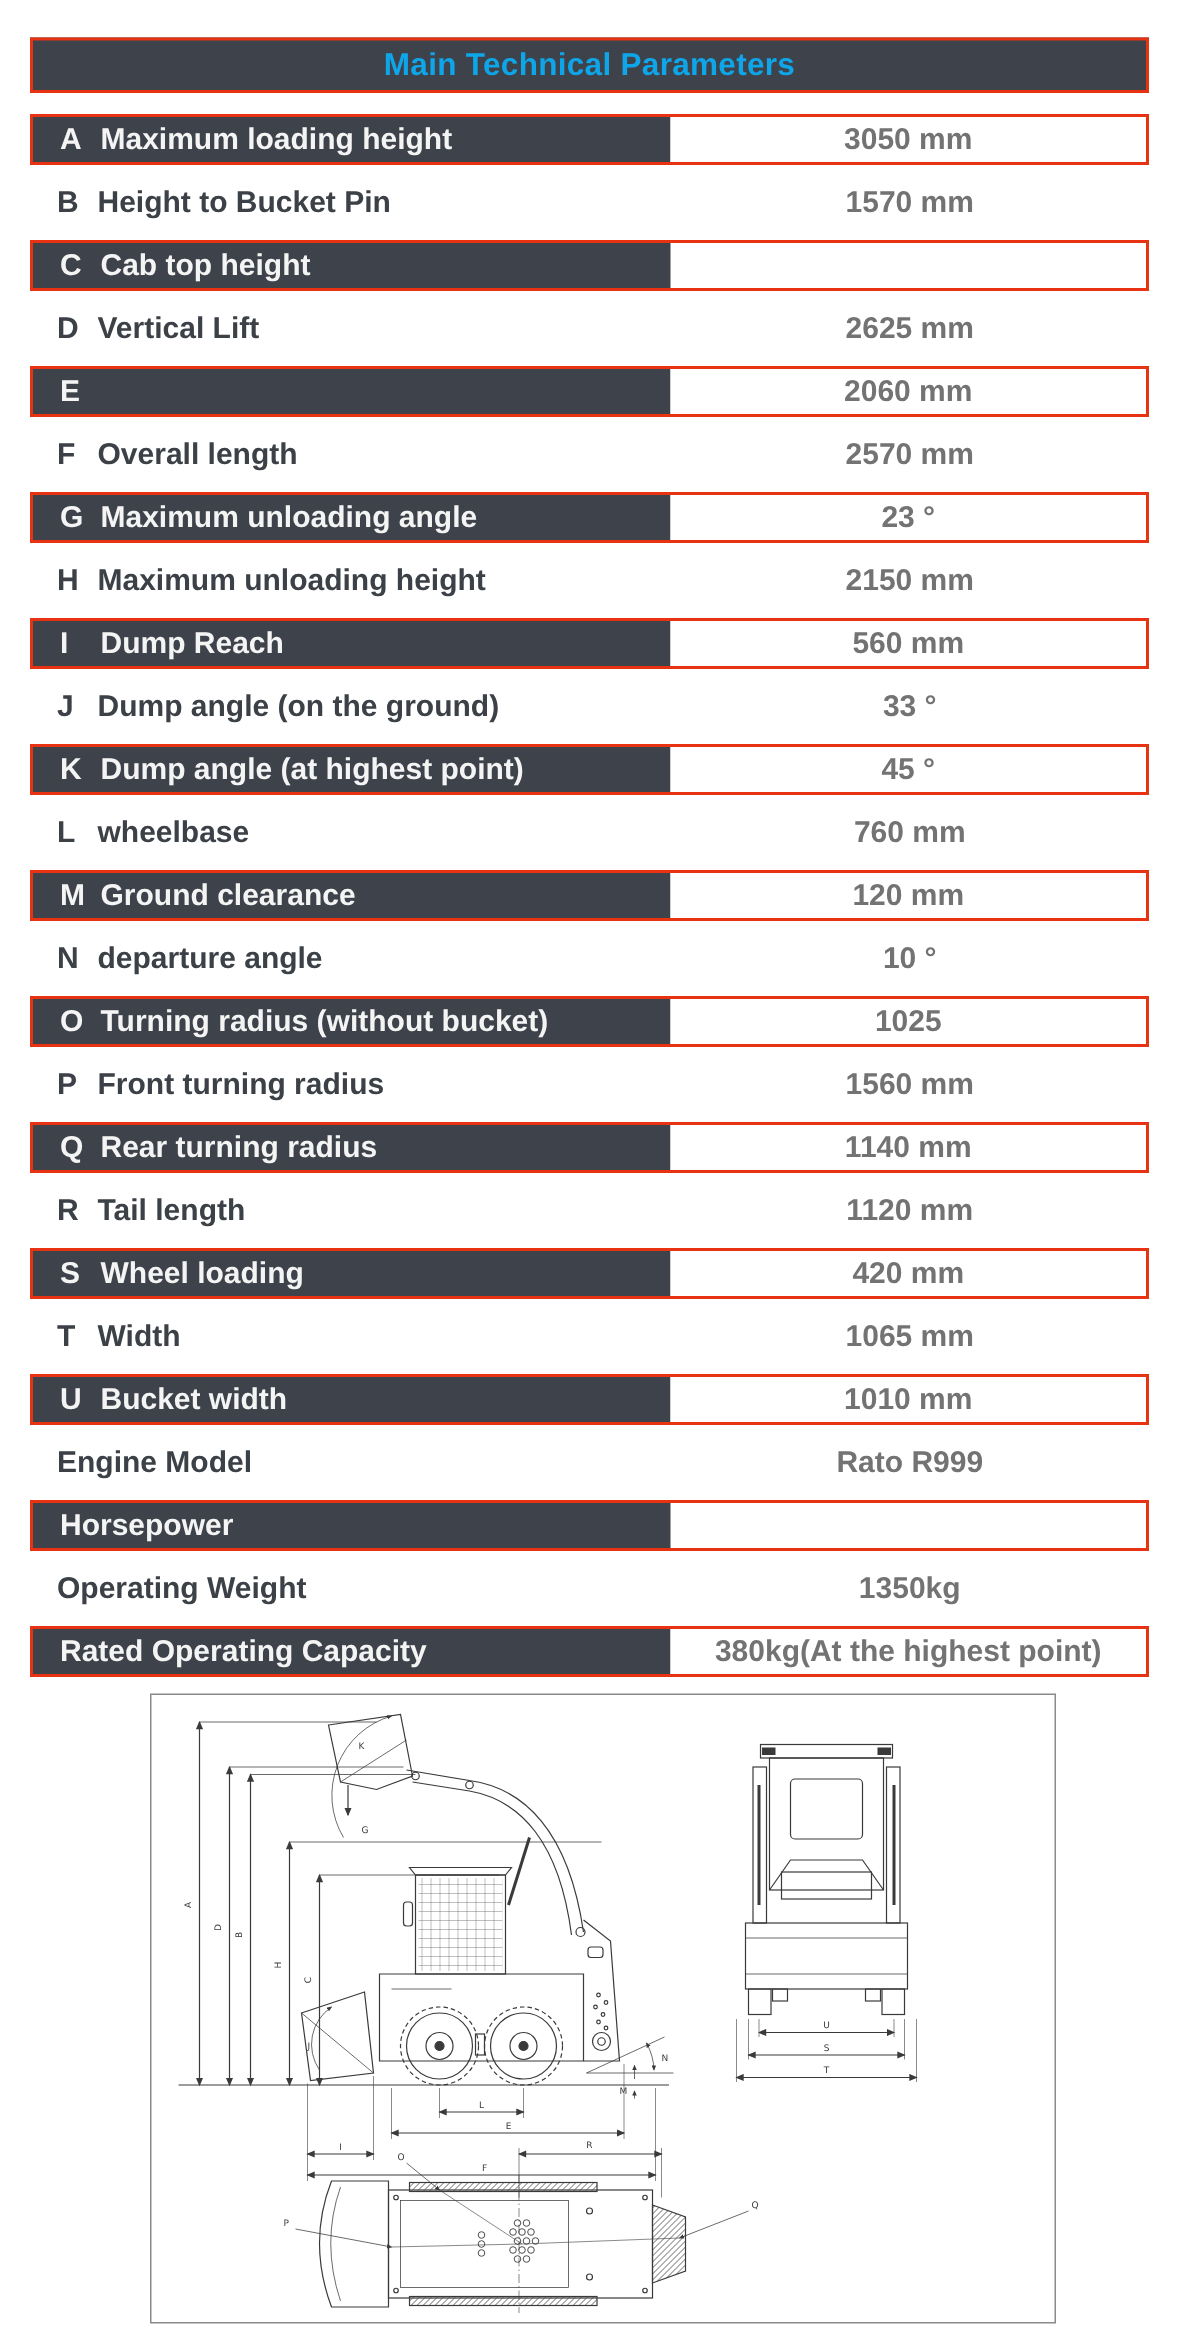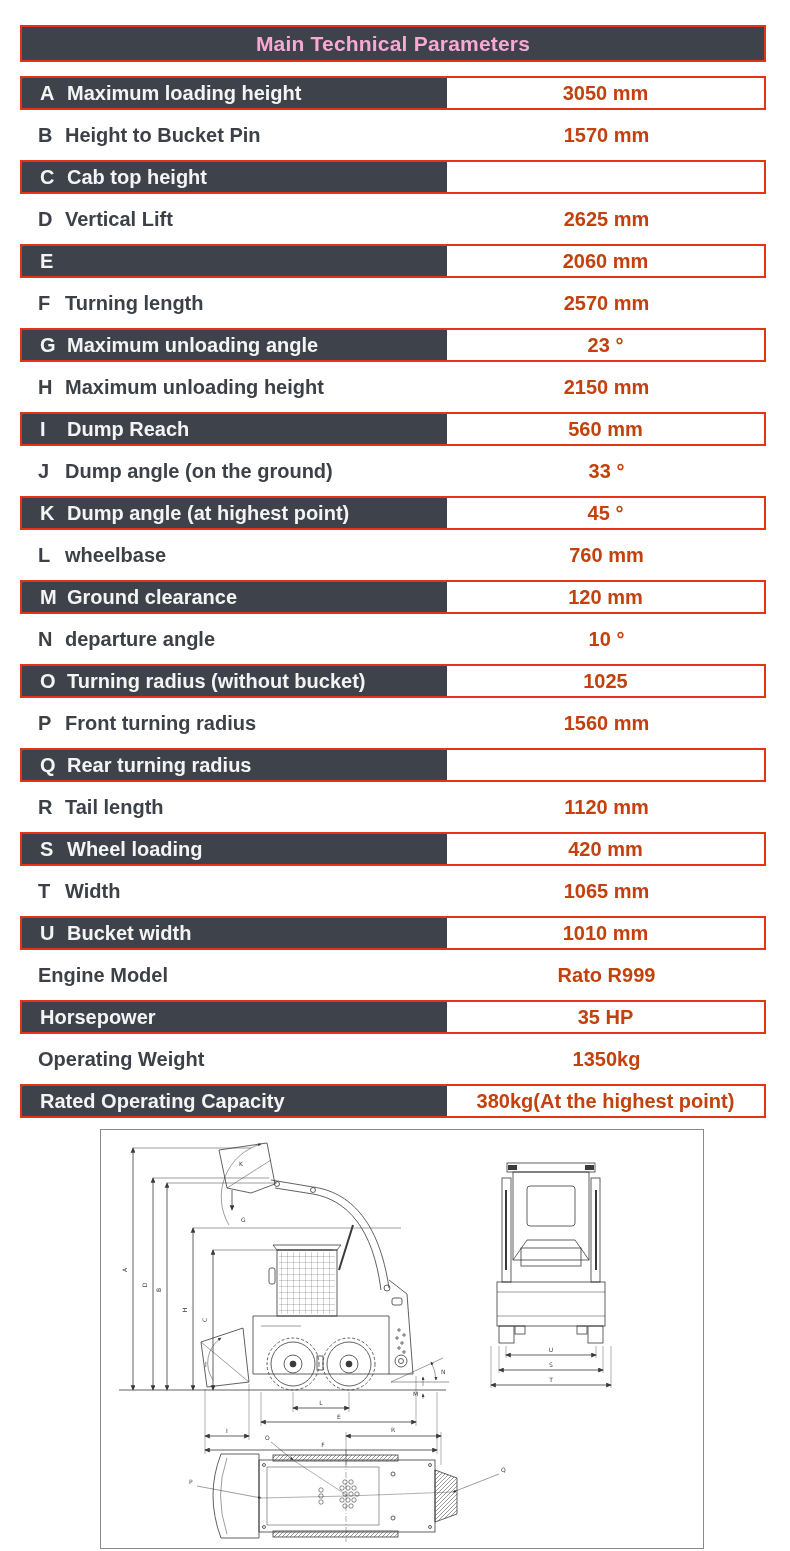--- a/index.html
+++ b/index.html
@@ -9,21 +9,21 @@
     font-family: "Liberation Sans", sans-serif;
     overflow: hidden;
     position: relative;
   }
   .page { padding-top: 25px; }
   .spec-table { width: 746px; margin-left: 20px; }
   .header-row {
     width: 746px; height: 37px;
     background: #3E434B;
     border: 2px solid #E83313;
-    color: #f9a8d4;
+    color: #0ea5e9;
     font-size: 21px; font-weight: bold;
     display: flex; align-items: center; justify-content: center;
     margin-bottom: 14px;
     letter-spacing: 0.2px;
   }
   .row {
     width: 746px; height: 34px;
     display: flex;
     margin-bottom: 8px;
     font-size: 20px; font-weight: bold;
@@ -32,21 +32,21 @@
     width: 427px; flex: none;
     display: flex; align-items: center;
     padding-left: 18px;
   }
   .row .letter {
     display: inline-block; width: 27px; flex: none;
   }
   .row .cell-value {
     flex: 1;
     display: flex; align-items: center; justify-content: center;
-    color: #c2410c;
+    color: #737373;
     background: #ffffff;
     white-space: nowrap;
   }
   .row.dark {
     border: 2px solid #E83313;
   }
   .row.dark .cell-label {
     width: 425px;
     background: #3E434B;
     color: #f4f4f4;
@@ -104,21 +104,21 @@
     </div>
         <div class="row dark">
       <div class="cell-label">
         <span class="letter">E</span>
       </div>
       <div class="cell-value">2060 mm</div>
     </div>
         <div class="row light">
       <div class="cell-label">
         <span class="letter">F</span>
-        <span class="label-text">Turning length</span>
+        <span class="label-text">Overall length</span>
       </div>
       <div class="cell-value">2570 mm</div>
     </div>
         <div class="row dark">
       <div class="cell-label">
         <span class="letter">G</span>
         <span class="label-text">Maximum unloading angle</span>
       </div>
       <div class="cell-value">23 °</div>
     </div>
@@ -183,20 +183,21 @@
         <span class="letter">P</span>
         <span class="label-text">Front turning radius</span>
       </div>
       <div class="cell-value">1560 mm</div>
     </div>
         <div class="row dark">
       <div class="cell-label">
         <span class="letter">Q</span>
         <span class="label-text">Rear turning radius</span>
       </div>
+      <div class="cell-value">1140 mm</div>
     </div>
         <div class="row light">
       <div class="cell-label">
         <span class="letter">R</span>
         <span class="label-text">Tail length</span>
       </div>
       <div class="cell-value">1120 mm</div>
     </div>
         <div class="row dark">
       <div class="cell-label">
@@ -224,21 +225,20 @@
 
         <span class="label-text">Engine Model</span>
       </div>
       <div class="cell-value">Rato R999</div>
     </div>
         <div class="row dark no-letter">
       <div class="cell-label">
 
         <span class="label-text">Horsepower</span>
       </div>
-      <div class="cell-value">35 HP</div>
     </div>
         <div class="row light no-letter">
       <div class="cell-label">
 
         <span class="label-text">Operating Weight</span>
       </div>
       <div class="cell-value">1350kg</div>
     </div>
         <div class="row dark no-letter">
       <div class="cell-label">

